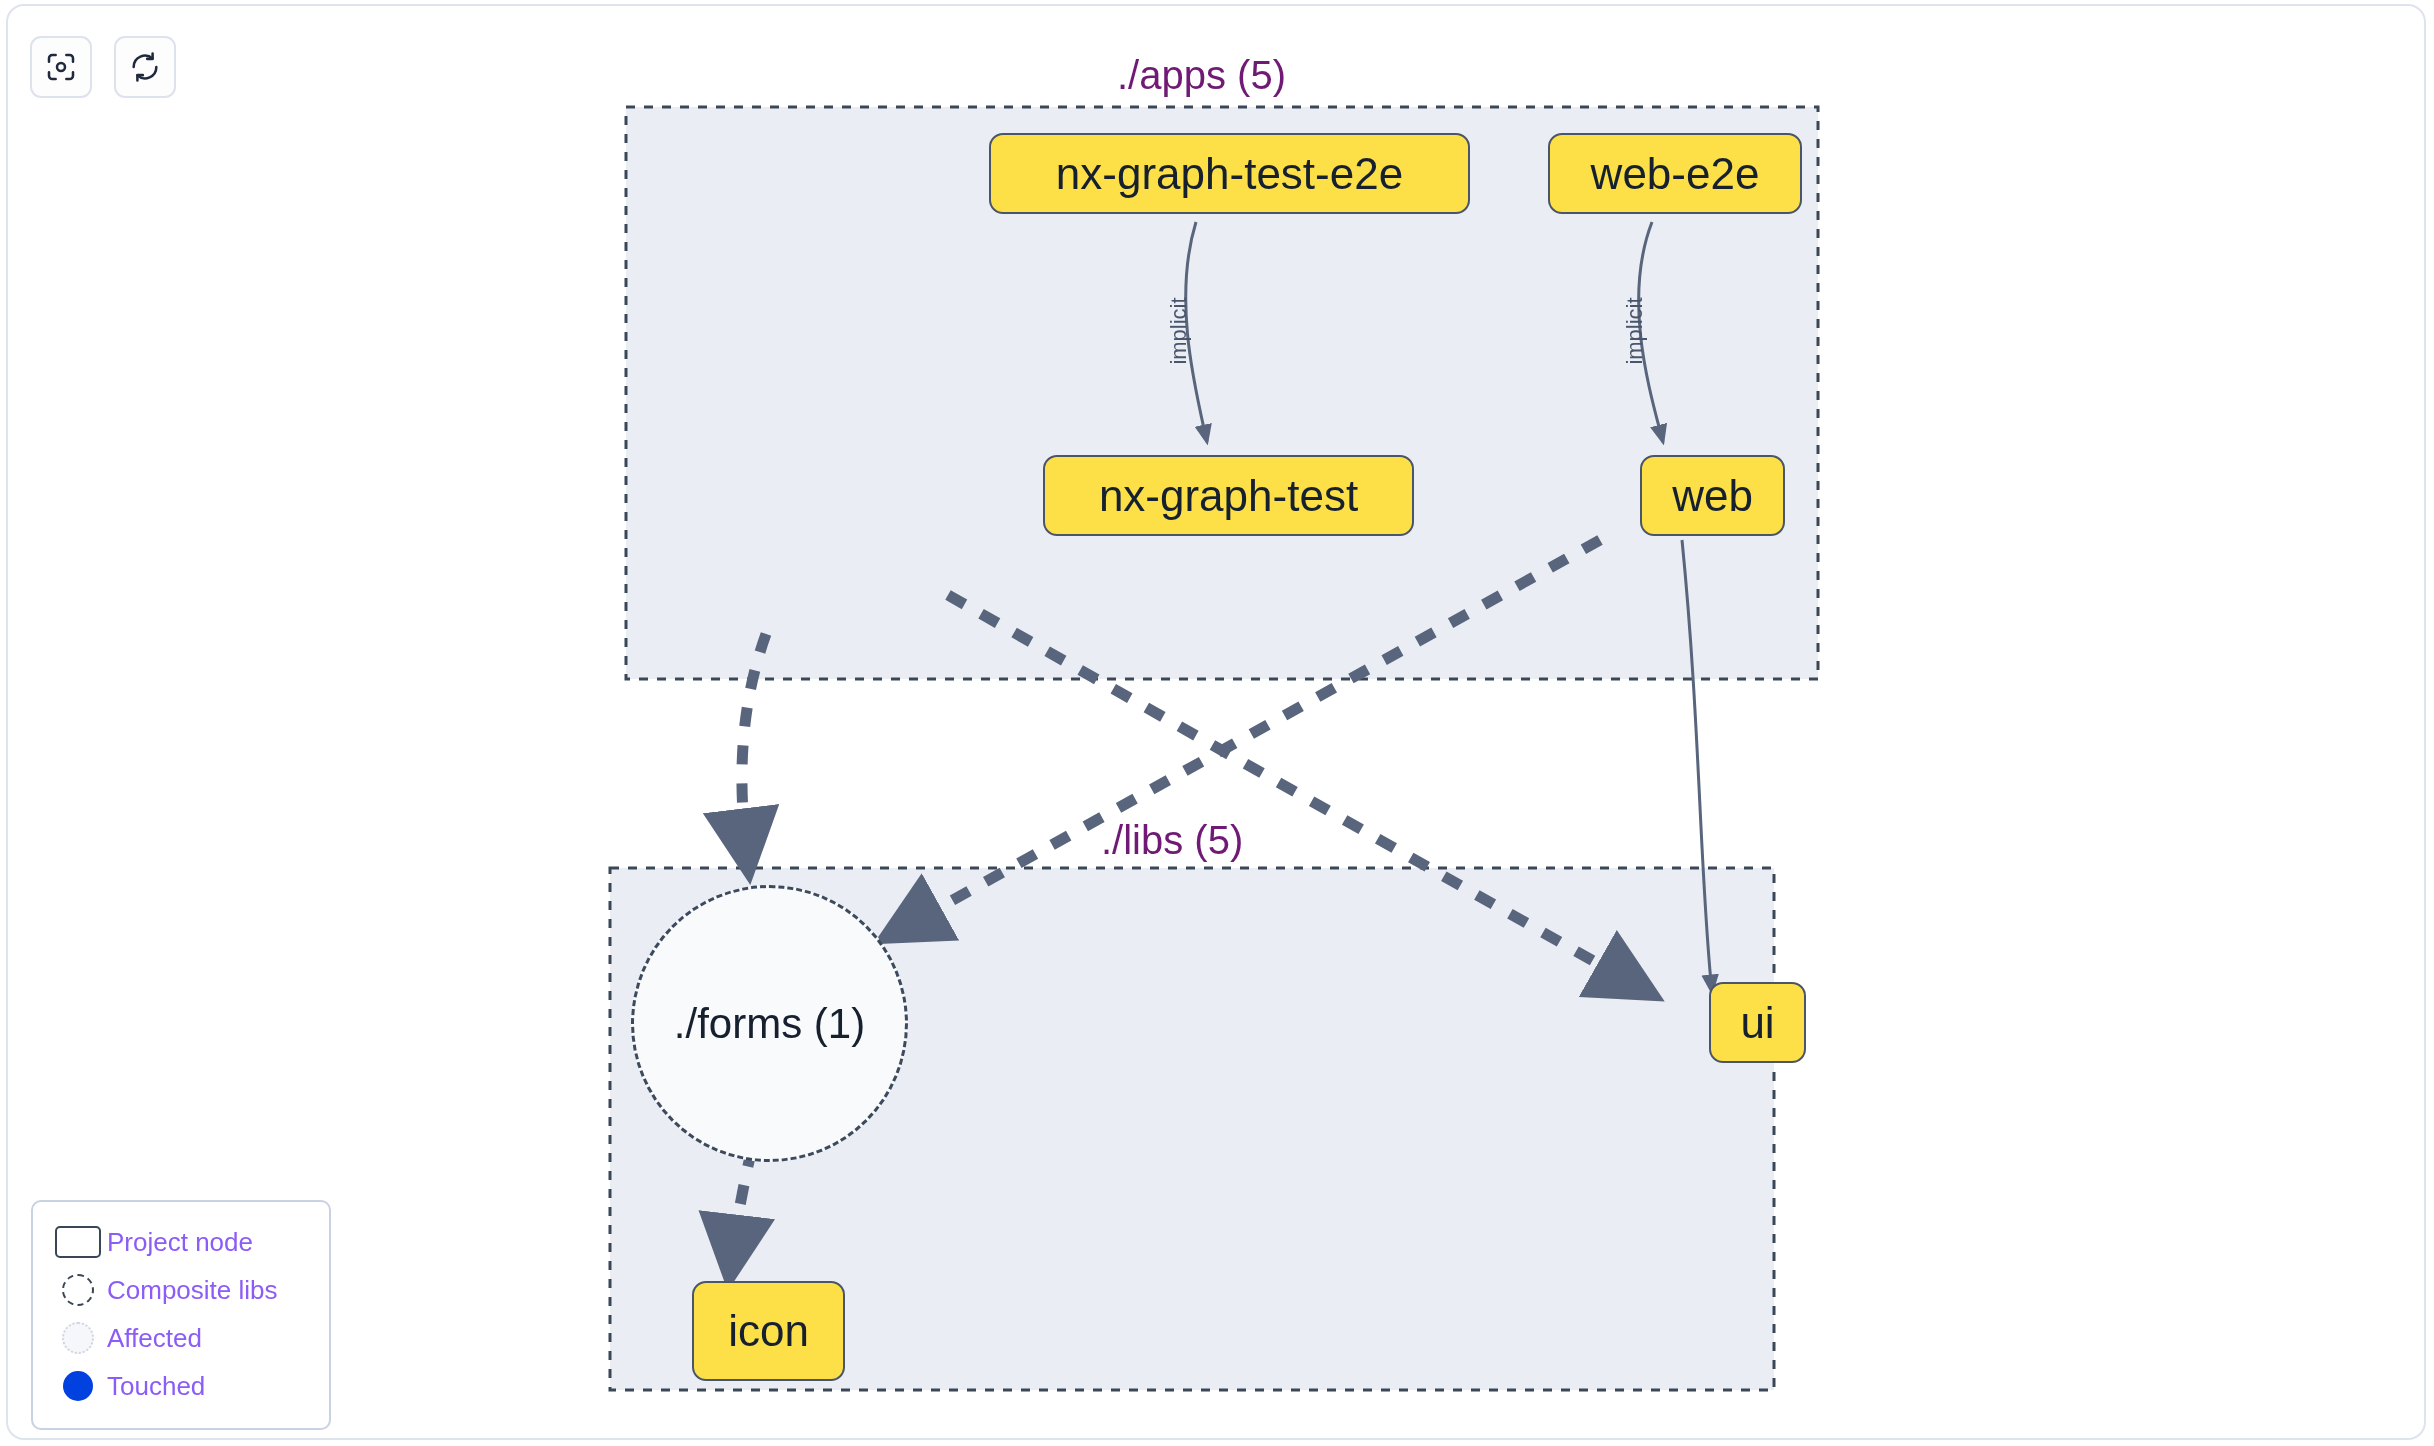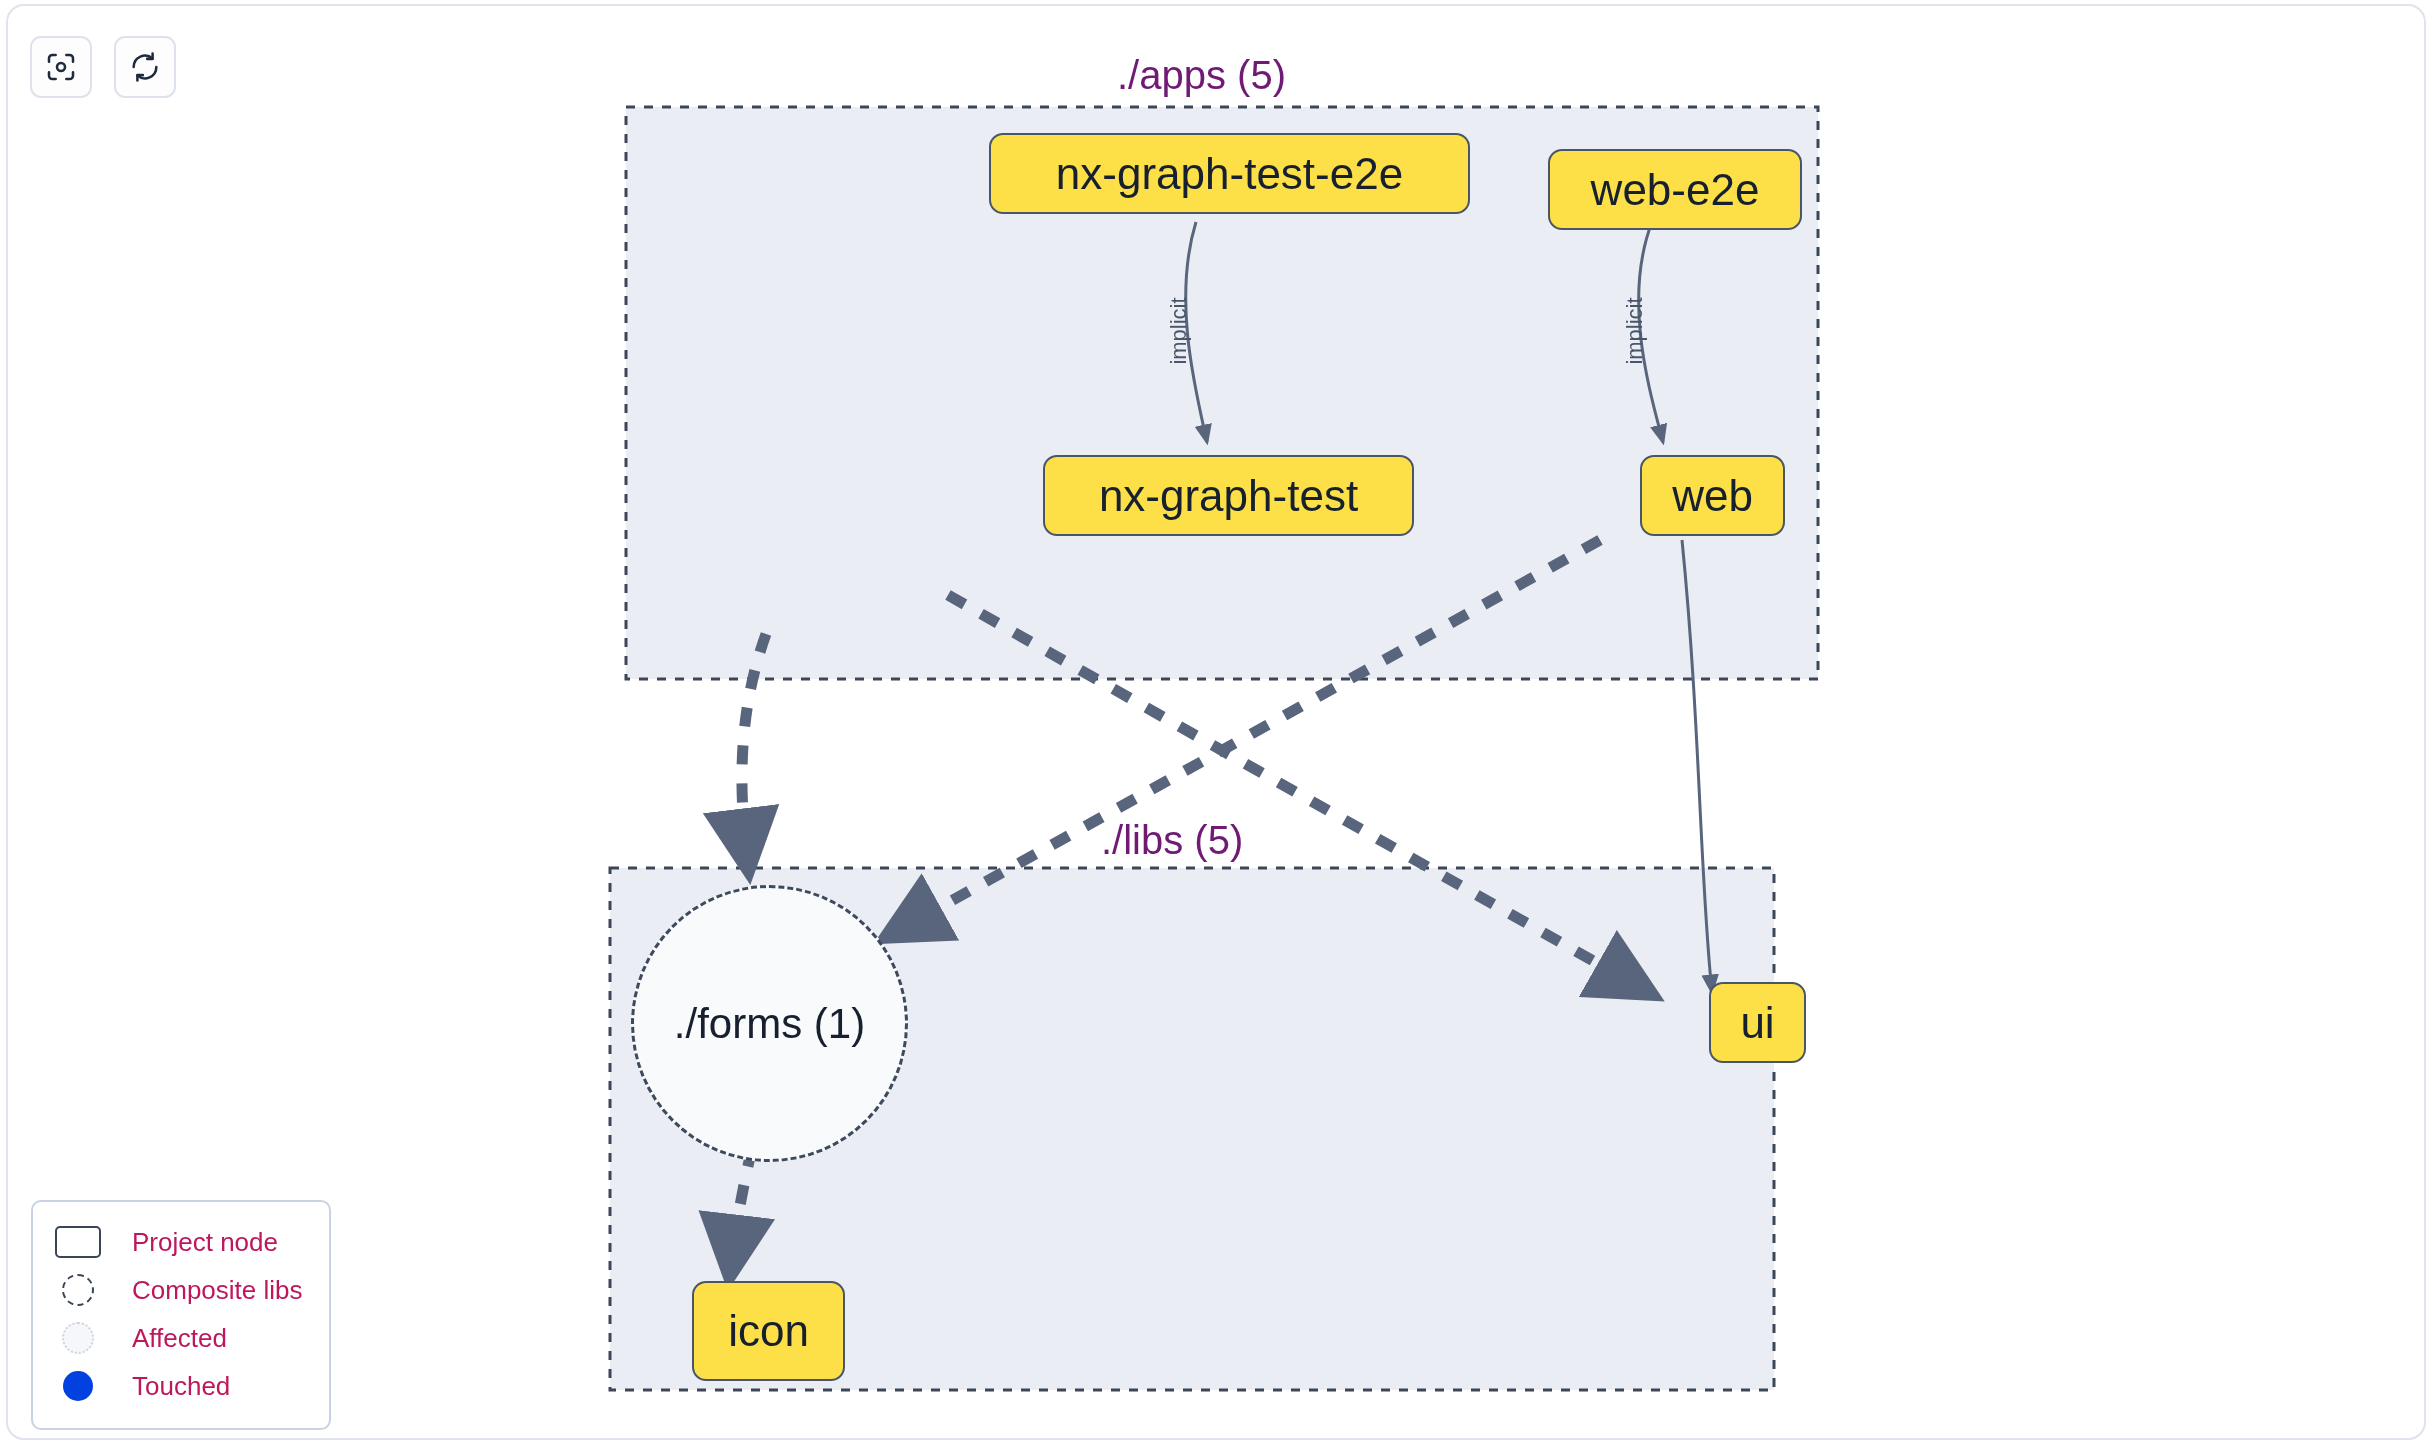--- a/index.html
+++ b/index.html
@@ -144,22 +144,22 @@
     background: #f5f7fa;
     box-sizing: border-box;
   }
   .sw-touched {
     width: 30px; height: 30px;
     border-radius: 50%;
     background: #0041e0;
   }
   .legend-text {
     font-size: 26px;
-    color: #be185d;
-    margin-left: 27px;
+    color: #8b5cf6;
+    margin-left: 2px;
   }
 </style>
 </head>
 <body>
 
 <div id="stage">
   <div id="panel"></div>
 
   <div id="toolbar">
     <div class="tool-btn">
@@ -209,21 +209,21 @@
   </svg>
 
   <div class="group-label" style="left:1117px; top:53px;">./apps (5)</div>
   <div class="group-label" style="left:1101px; top:818px;">./libs (5)</div>
 
   <div class="edge-label" style="left:1145px; top:318px; transform: rotate(-90deg);">implicit</div>
   <div class="edge-label" style="left:1601px; top:318px; transform: rotate(-90deg);">implicit</div>
 
   <div class="gnode rect" style="left:989px; top:133px; width:481px; height:81px;">nx-graph-test-e2e</div>
 
-  <div class="gnode rect" style="left:1548px; top:133px; width:254px; height:81px;margin-top:16px;">web-e2e</div>
+  <div class="gnode rect" style="left:1548px; top:133px; width:254px; height:81px;">web-e2e</div>
 
 
   <div class="gnode rect" style="left:1043px; top:455px; width:371px; height:81px;">nx-graph-test</div>
 
   <div class="gnode rect" style="left:1640px; top:455px; width:145px; height:81px;">web</div>
 
   <div class="gnode composite" style="left:631px; top:885px; width:277px; height:277px;">./forms (1)</div>
 
   <div class="gnode rect" style="left:692px; top:1281px; width:153px; height:100px;">icon</div>
 

